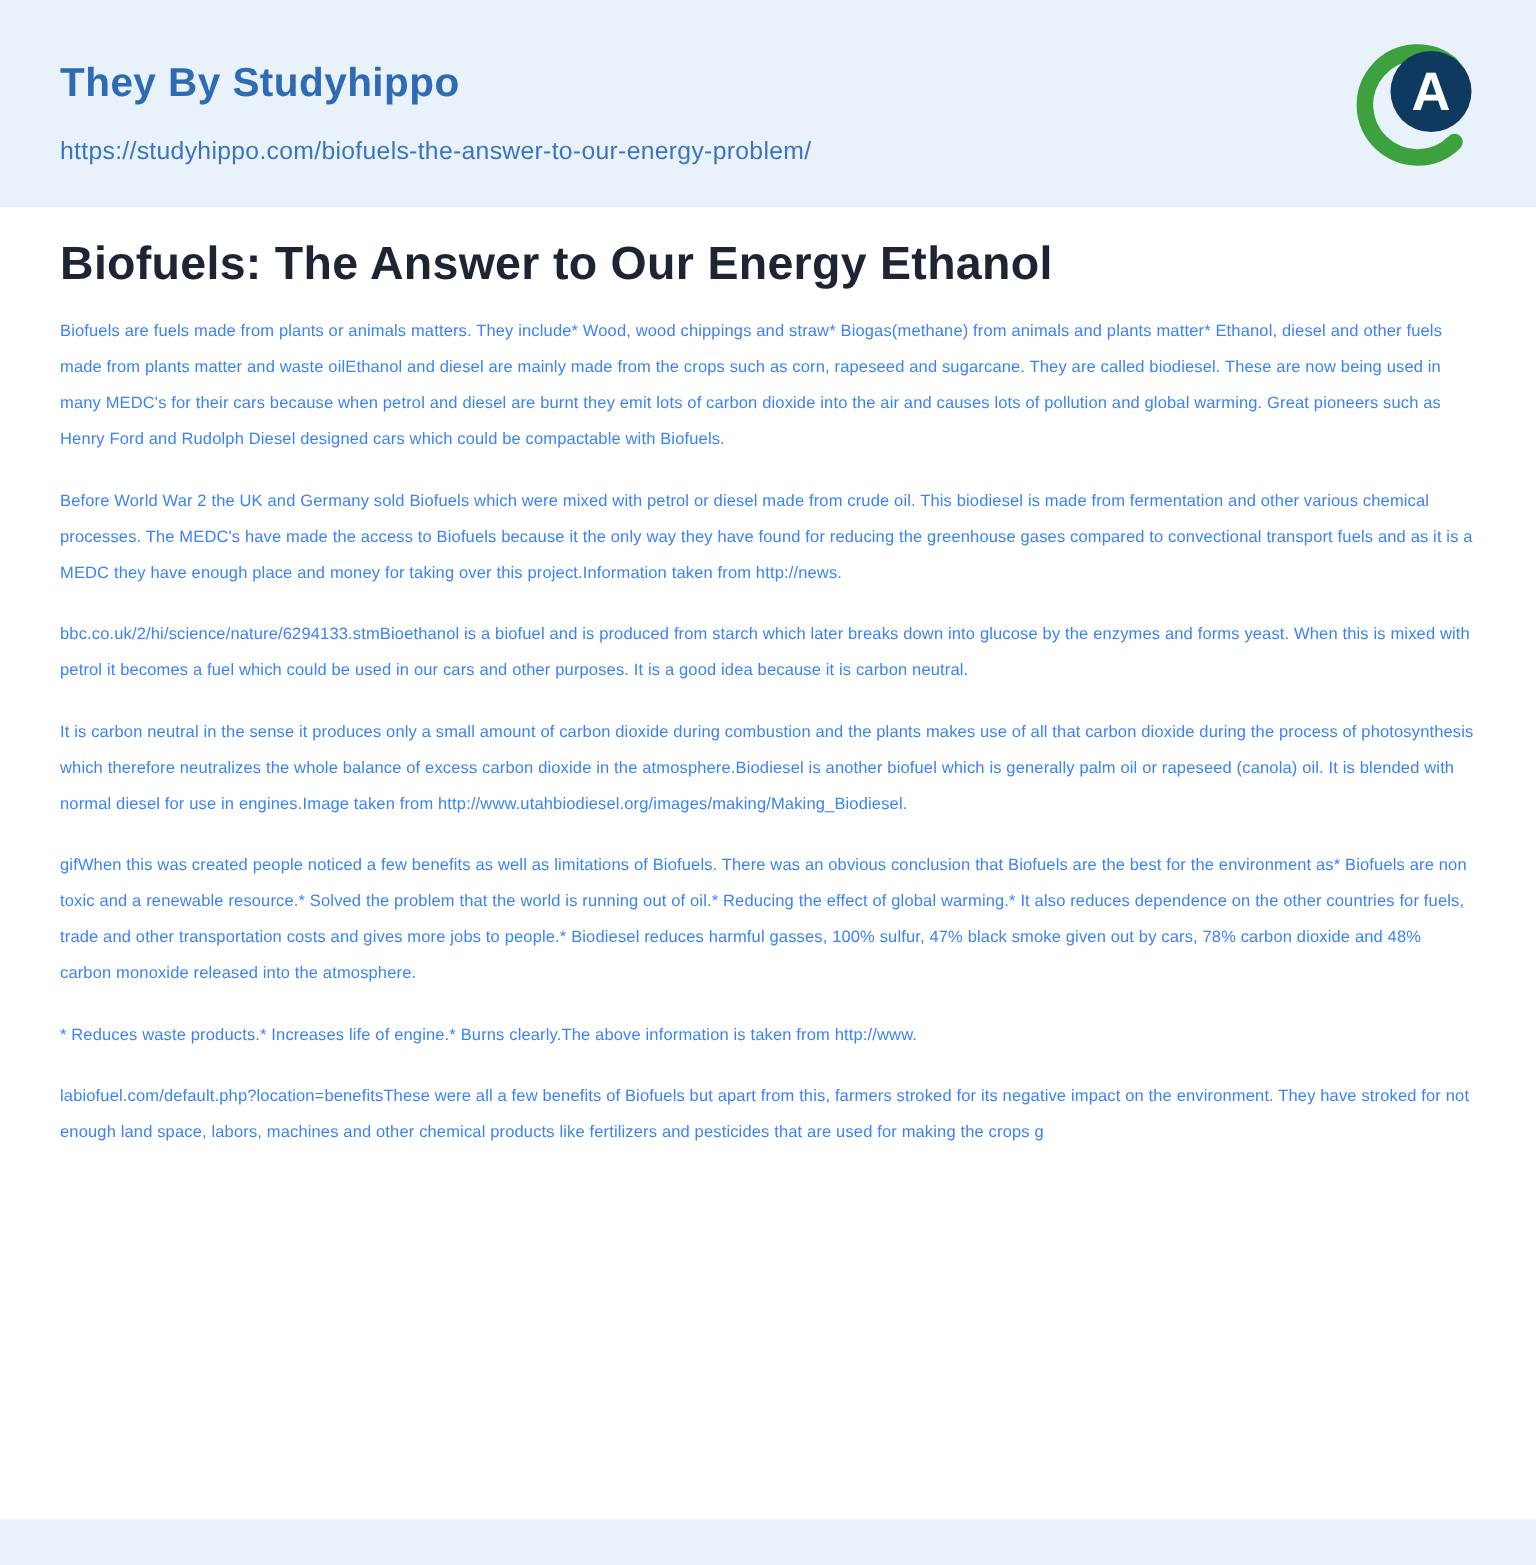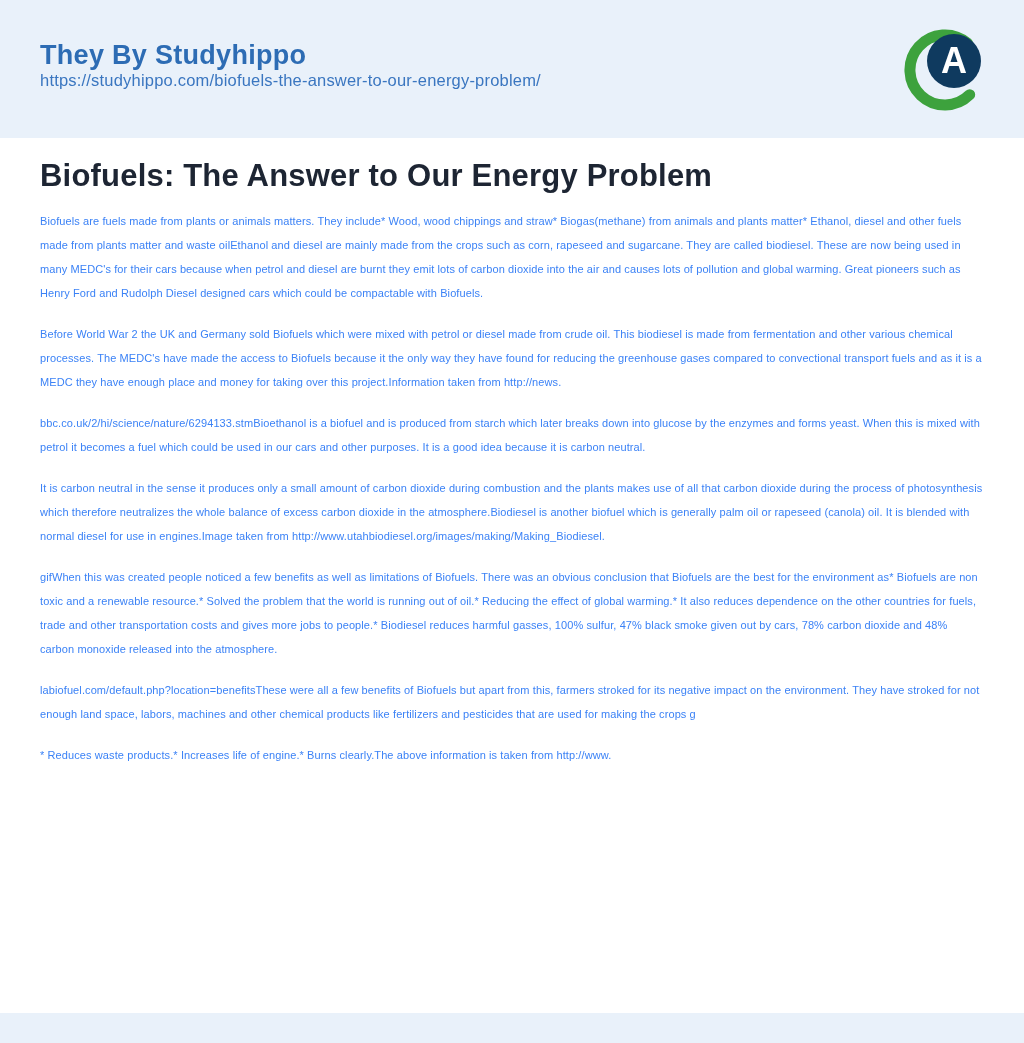--- a/index.html
+++ b/index.html
@@ -27,20 +27,21 @@
     .header-left { padding-top: 12px; }
     .site-title {
       color: #2d6cb4;
       font-size: 27px;
       font-weight: bold;
       letter-spacing: 0.3px;
     }
     .site-url {
       color: #3a76c0;
       font-size: 16.5px;
+      margin-top: 21px;
       letter-spacing: 0.2px;
       cursor: pointer;
     }
     .logo { width: 82px; height: 84px; flex: 0 0 auto; }
     .content {
       padding: 20px 40px 0 40px;
       flex: 1 1 auto;
       background: #ffffff;
     }
     .article-title {
@@ -76,27 +77,27 @@
     <div class="logo">
       <svg width="82" height="84" viewBox="0 0 82 84" aria-hidden="true">
         <path d="M 63.5 15.2 A 35 35 0 1 0 65.7 66.7" fill="none" stroke="#3da23d" stroke-width="11" stroke-linecap="round"></path>
         <circle cx="50" cy="33" r="27" fill="#0f3a5f"></circle>
         <text x="50" y="45" text-anchor="middle" font-size="36" font-weight="bold" fill="#ffffff" font-family="Liberation Sans, sans-serif">A</text>
       </svg>
     </div>
   </div>
 
   <div class="content">
-    <h1 class="article-title">Biofuels: The Answer to Our Energy Problem</h1>
+    <h1 class="article-title">Biofuels: The Answer to Our Energy Ethanol</h1>
     <div class="article">
       <p>Biofuels are fuels made from plants or animals matters. They include* Wood, wood chippings and straw* Biogas(methane) from animals and plants matter* Ethanol, diesel and other fuels made from plants matter and waste oilEthanol and diesel are mainly made from the crops such as corn, rapeseed and sugarcane. They are called biodiesel. These are now being used in many MEDC's for their cars because when petrol and diesel are burnt they emit lots of carbon dioxide into the air and causes lots of pollution and global warming. Great pioneers such as Henry Ford and Rudolph Diesel designed cars which could be compactable with Biofuels.</p>
       <p>Before World War 2 the UK and Germany sold Biofuels which were mixed with petrol or diesel made from crude oil. This biodiesel is made from fermentation and other various chemical processes. The MEDC's have made the access to Biofuels because it the only way they have found for reducing the greenhouse gases compared to convectional transport fuels and as it is a MEDC they have enough place and money for taking over this project.Information taken from http://news.</p>
       <p>bbc.co.uk/2/hi/science/nature/6294133.stmBioethanol is a biofuel and is produced from starch which later breaks down into glucose by the enzymes and forms yeast. When this is mixed with petrol it becomes a fuel which could be used in our cars and other purposes. It is a good idea because it is carbon neutral.</p>
       <p>It is carbon neutral in the sense it produces only a small amount of carbon dioxide during combustion and the plants makes use of all that carbon dioxide during the process of photosynthesis which therefore neutralizes the whole balance of excess carbon dioxide in the atmosphere.Biodiesel is another biofuel which is generally palm oil or rapeseed (canola) oil. It is blended with normal diesel for use in engines.Image taken from http://www.utahbiodiesel.org/images/making/Making_Biodiesel.</p>
       <p>gifWhen this was created people noticed a few benefits as well as limitations of Biofuels. There was an obvious conclusion that Biofuels are the best for the environment as* Biofuels are non toxic and a renewable resource.* Solved the problem that the world is running out of oil.* Reducing the effect of global warming.* It also reduces dependence on the other countries for fuels, trade and other transportation costs and gives more jobs to people.* Biodiesel reduces harmful gasses, 100% sulfur, 47% black smoke given out by cars, 78% carbon dioxide and 48% carbon monoxide released into the atmosphere.</p>
+      <p>* Reduces waste products.* Increases life of engine.* Burns clearly.The above information is taken from http://www.</p>
       <p>labiofuel.com/default.php?location=benefitsThese were all a few benefits of Biofuels but apart from this, farmers stroked for its negative impact on the environment. They have stroked for not enough land space, labors, machines and other chemical products like fertilizers and pesticides that are used for making the crops g</p>
-      <p>* Reduces waste products.* Increases life of engine.* Burns clearly.The above information is taken from http://www.</p>
     </div>
   </div>
 
   <div class="footer"></div>
 
 </div>
 
 </body></html>

